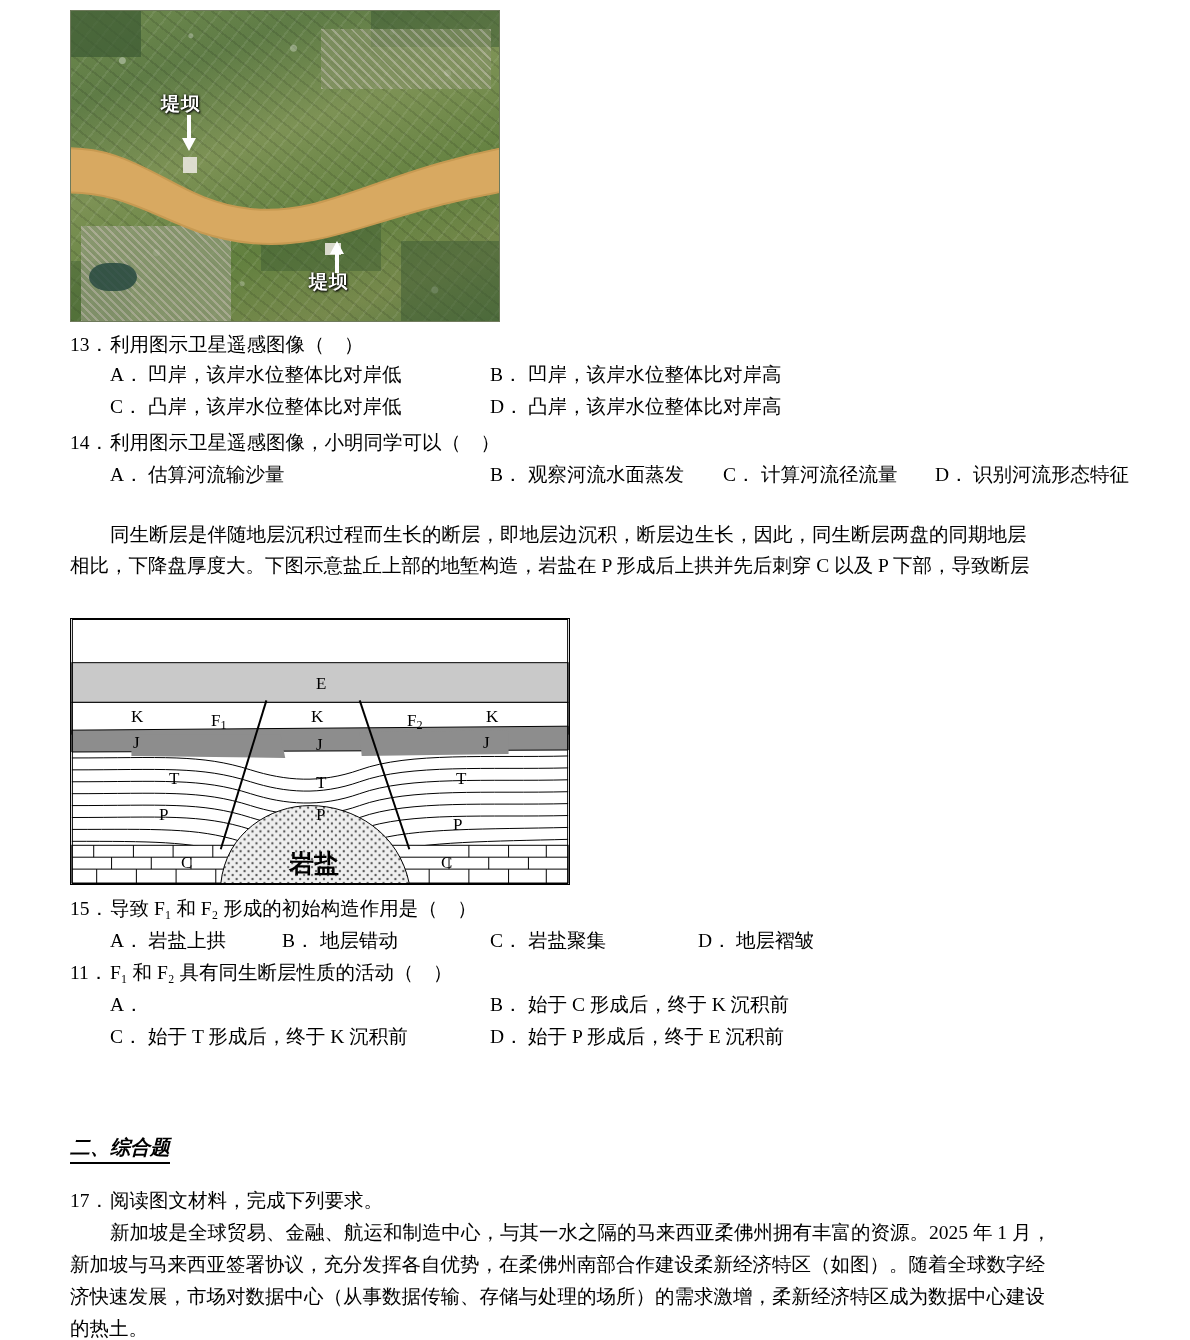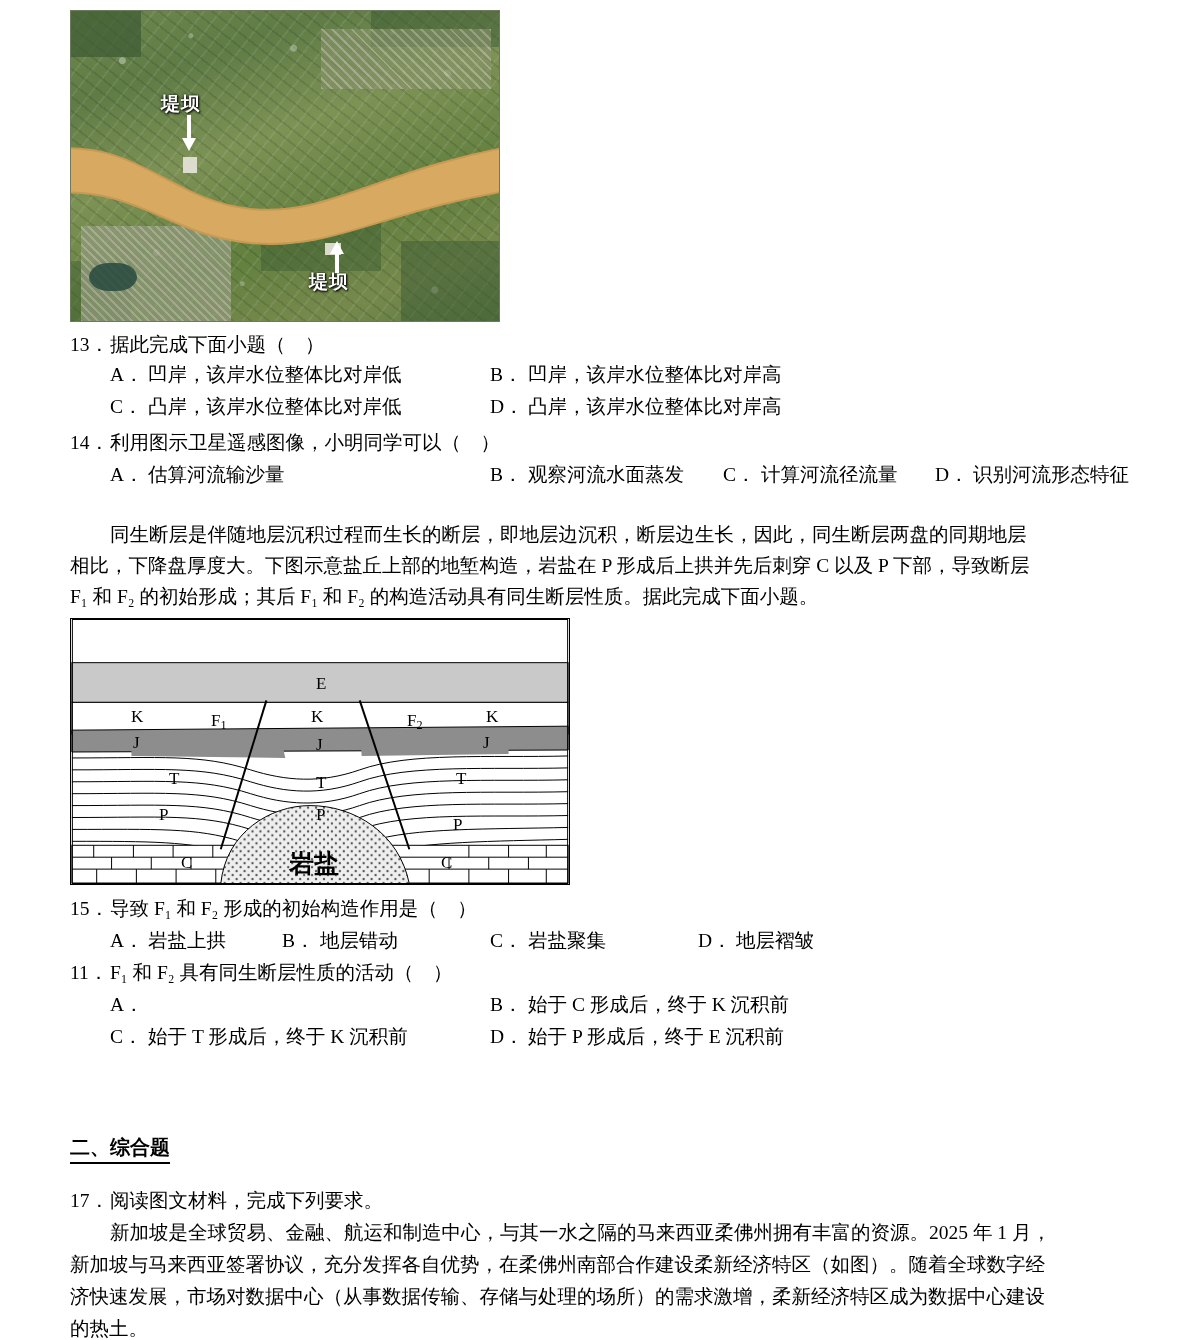--- a/index.html
+++ b/index.html
@@ -162,21 +162,21 @@
     </svg>
 
     <div class="sat-label" style="left:238px;top:258px;">堤坝</div>
     <svg style="position:absolute;left:256px;top:230px;width:20px;height:32px;">
       <line x1="10" y1="32" x2="10" y2="10" stroke="#ffffff" stroke-width="4"></line>
       <polygon points="10,0 3,13 17,13" fill="#ffffff"></polygon>
     </svg>
   </div>
 
   <div class="qline" style="left:70px;top:330px;">13．</div>
-  <div class="qline" style="left:110px;top:330px;">据此完成下面小题（　）</div>
+  <div class="qline" style="left:110px;top:330px;">利用图示卫星遥感图像（　）</div>
 
   <div class="opt-row" style="left:110px;top:360px;">A．</div>
   <div class="opt-row" style="left:148px;top:360px;">凹岸，该岸水位整体比对岸低</div>
   <div class="opt-row" style="left:490px;top:360px;">B．</div>
   <div class="opt-row" style="left:528px;top:360px;">凹岸，该岸水位整体比对岸高</div>
 
   <div class="opt-row" style="left:110px;top:392px;">C．</div>
   <div class="opt-row" style="left:148px;top:392px;">凸岸，该岸水位整体比对岸低</div>
   <div class="opt-row" style="left:490px;top:392px;">D．</div>
   <div class="opt-row" style="left:528px;top:392px;">凸岸，该岸水位整体比对岸高</div>
@@ -188,21 +188,20 @@
   <div class="opt-row" style="left:148px;top:460px;">估算河流输沙量</div>
   <div class="opt-row" style="left:490px;top:460px;">B．</div>
   <div class="opt-row" style="left:528px;top:460px;">观察河流水面蒸发</div>
   <div class="opt-row" style="left:723px;top:460px;">C．</div>
   <div class="opt-row" style="left:761px;top:460px;">计算河流径流量</div>
   <div class="opt-row" style="left:935px;top:460px;">D．</div>
   <div class="opt-row" style="left:973px;top:460px;">识别河流形态特征</div>
 
   <div class="qline" style="left:110px;top:520px;">同生断层是伴随地层沉积过程而生长的断层，即地层边沉积，断层边生长，因此，同生断层两盘的同期地层</div>
   <div class="qline" style="left:70px;top:551px;">相比，下降盘厚度大。下图示意盐丘上部的地堑构造，岩盐在 P 形成后上拱并先后刺穿 C 以及 P 下部，导致断层</div>
-  <div class="qline" style="left:70px;top:582px;">F₁ 和 F₂ 的初始形成；其后 F₁ 和 F₂ 的构造活动具有同生断层性质。据此完成下面小题。</div>
 
   <div class="geo-wrap">
     <svg viewBox="0 0 500 267" width="498" height="265">
 
       <rect x="0" y="0" width="500" height="44" fill="#ffffff"></rect>
 
       <rect x="0" y="44" width="500" height="40" fill="#c9c9c9" stroke="#000" stroke-width="1"></rect>
 
       <rect x="0" y="84" width="500" height="32" fill="#ffffff" stroke="#000" stroke-width="1"></rect>
 
@@ -303,21 +302,21 @@
 
   <div class="opt-row" style="left:110px;top:990px;">A．</div>
   <div class="opt-row" style="left:490px;top:990px;">B．</div>
   <div class="opt-row" style="left:528px;top:990px;">始于 C 形成后，终于 K 沉积前</div>
 
   <div class="opt-row" style="left:110px;top:1022px;">C．</div>
   <div class="opt-row" style="left:148px;top:1022px;">始于 T 形成后，终于 K 沉积前</div>
   <div class="opt-row" style="left:490px;top:1022px;">D．</div>
   <div class="opt-row" style="left:528px;top:1022px;">始于 P 形成后，终于 E 沉积前</div>
 
-  <div class="section-head" style="left:70px;top:1134px;">二、综合题</div>
+  <div class="section-head" style="left:70px;top:1134px;font-style:italic;">二、综合题</div>
 
   <div class="qline" style="left:70px;top:1186px;">17．</div>
   <div class="qline" style="left:110px;top:1186px;">阅读图文材料，完成下列要求。</div>
 
   <div class="qline" style="left:110px;top:1218px;">新加坡是全球贸易、金融、航运和制造中心，与其一水之隔的马来西亚柔佛州拥有丰富的资源。2025 年 1 月，</div>
   <div class="qline" style="left:70px;top:1250px;">新加坡与马来西亚签署协议，充分发挥各自优势，在柔佛州南部合作建设柔新经济特区（如图）。随着全球数字经</div>
   <div class="qline" style="left:70px;top:1282px;">济快速发展，市场对数据中心（从事数据传输、存储与处理的场所）的需求激增，柔新经济特区成为数据中心建设</div>
   <div class="qline" style="left:70px;top:1314px;">的热土。</div>
 
 </div>

